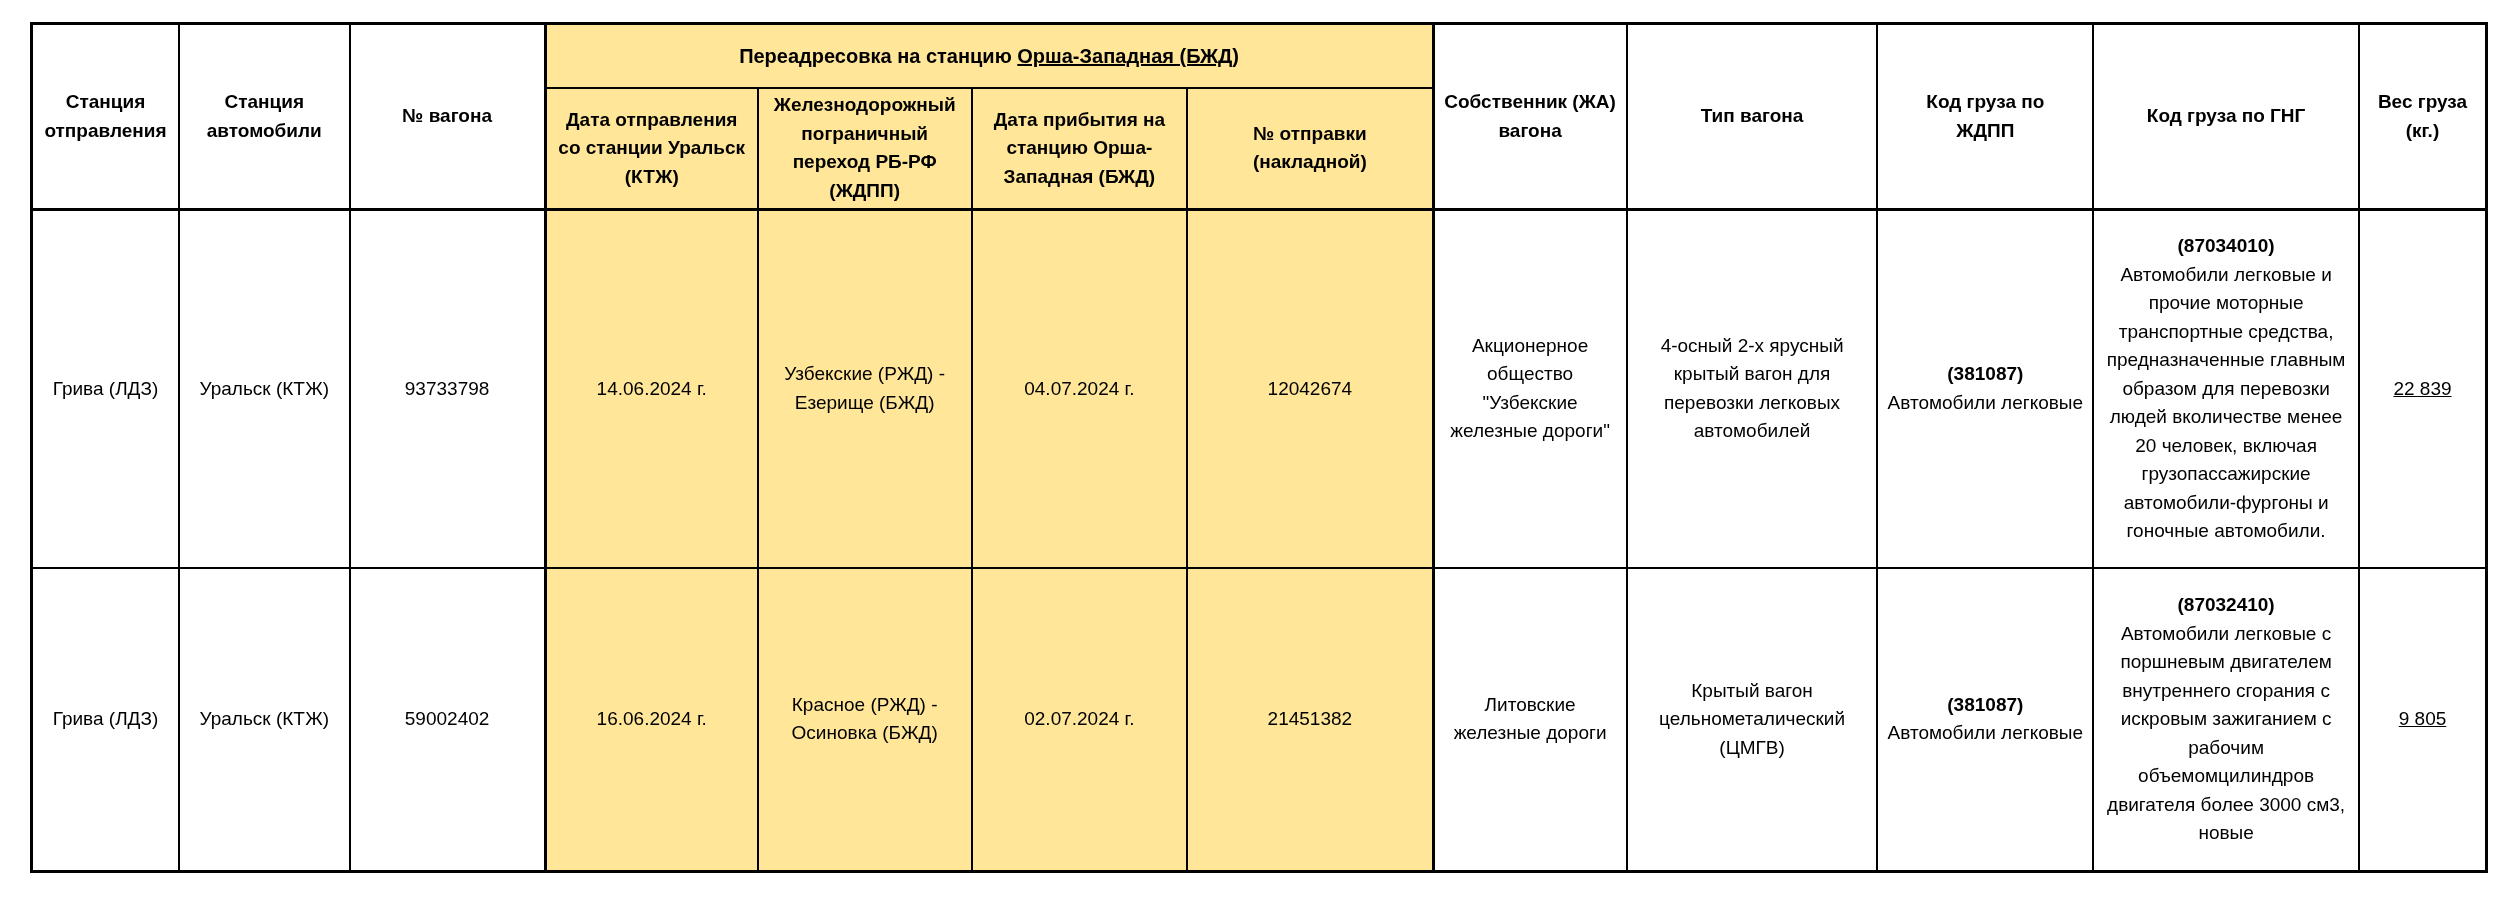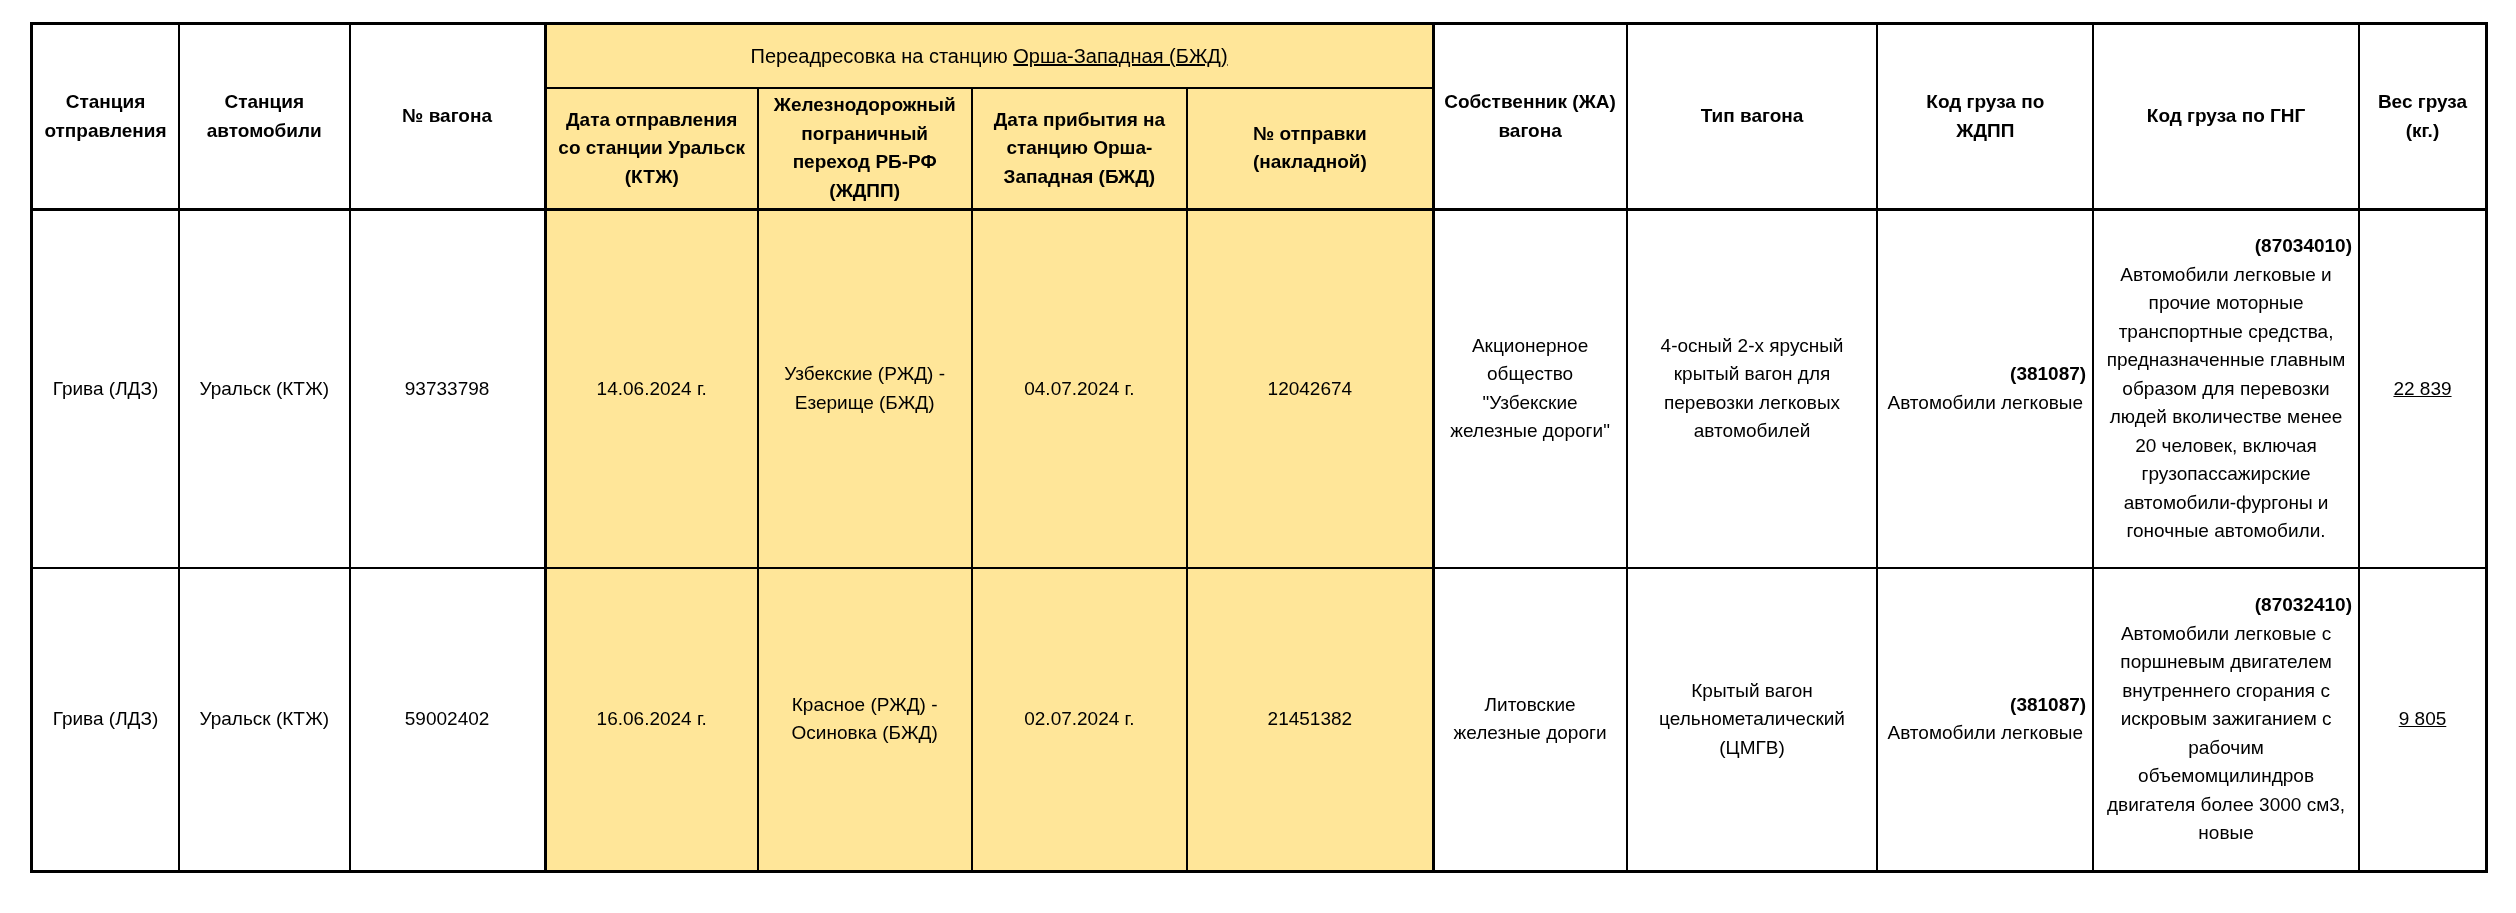--- a/index.html
+++ b/index.html
@@ -35,23 +35,23 @@
   thead th { font-weight: bold; }
   thead { border-bottom: 3px solid #000; }
   tr.hdr-group { height: 64px; }
   tr.hdr-sub   { height: 122px; }
   tr.data-row-0 { height: 358px; }
   tr.data-row-1 { height: 304px; }
   .hl { background: #FFE699; }
   .bl-thick { border-left: 3px solid #000; }
   .br-thick { border-right: 3px solid #000; }
   .bt-thick { border-top: 3px solid #000; }
-  .group-title { font-size: 20px; font-weight: normal; }
+  .group-title { font-size: 20px; font-weight: bold; }
   .u { text-decoration: underline; }
-  .bold { font-weight: bold; text-align: right; }
+  .bold { font-weight: bold; }
   .w-val { font-weight: normal; text-decoration: underline; white-space: nowrap; }
   .pad-wide { padding: 2px 24px; }
   
   col.c1  { width: 147px; }
   col.c2  { width: 170px; }
   col.c3  { width: 195px; }
   col.c4  { width: 212px; }
   col.c5  { width: 213px; }
   col.c6  { width: 215px; }
   col.c7  { width: 245px; }

